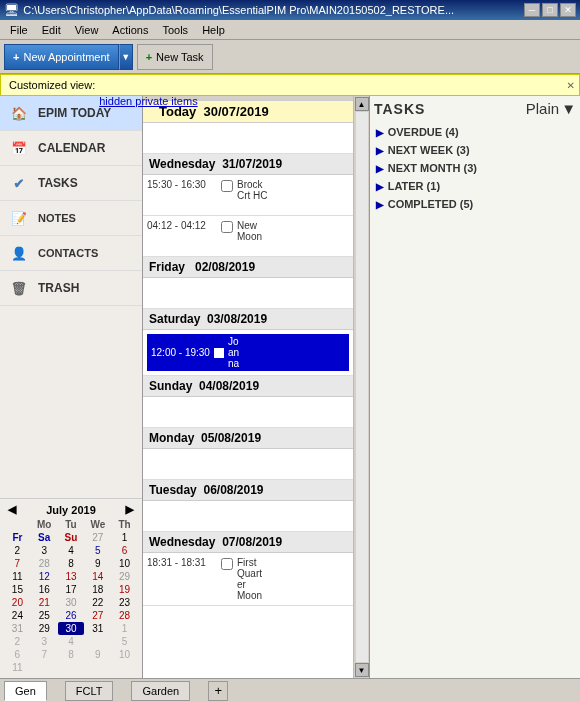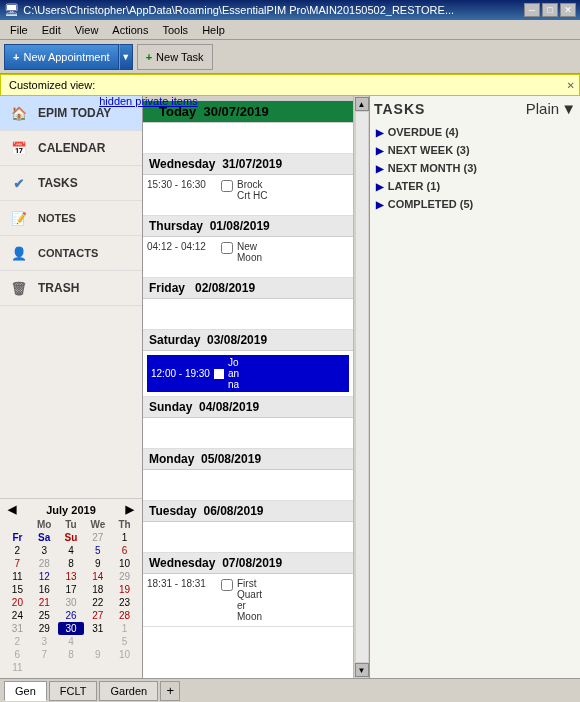--- a/index.html
+++ b/index.html
@@ -185,21 +185,21 @@
     .day-block { border-bottom: 1px solid #ddd; }
     .day-header-row {
       background: #e8e8e8;
       padding: 3px 6px;
       font-size: 12px;
       font-weight: bold;
       border-bottom: 1px solid #ccc;
       display: flex;
       align-items: center;
     }
-    .day-header-row.today-header { background: #15803d; padding-left: 16px; }
+    .day-header-row.today-header { background: #fef9c3; padding-left: 16px; }
     .day-content {
       min-height: 40px;
       padding: 2px 4px;
       position: relative;
     }
     .event-row {
       display: flex;
       align-items: flex-start;
       gap: 4px;
       font-size: 10px;
@@ -261,21 +261,21 @@
     }
     .task-group-arrow { color: #00a; font-size: 10px; }
     
     .bottom-tabs {
       height: 24px;
       background: #d4d0c8;
       border-top: 1px solid #999;
       display: flex;
       align-items: center;
       padding: 2px 4px;
-      gap: 2px;
+      gap: 18px;
     }
     .tab-btn {
       background: #e0ddd8;
       border: 1px solid #999;
       height: 20px;
       padding: 0 10px;
       font-size: 11px;
       cursor: pointer;
     }
     .tab-btn.active { background: white; border-bottom: 1px solid white; }
@@ -458,23 +458,20 @@
           <div class="day-content">
             <div class="event-row">
               <span class="event-time">15:30 - 16:30</span>
               <input type="checkbox" class="event-checkbox" style="">
               <span class="event-name">Brock<br>Crt HC</span>
             </div>
           </div>
         </div>
 
         <div class="day-block">
-          <div class="day-header-row">
-            <span>Thursday &nbsp;01/08/2019</span>
-          </div>
           <div class="day-content">
             <div class="event-row">
               <span class="event-time">04:12 - 04:12</span>
               <input type="checkbox" class="event-checkbox" style="">
               <span class="event-name">New<br>Moon</span>
             </div>
           </div>
         </div>
 
         <div class="day-block">

